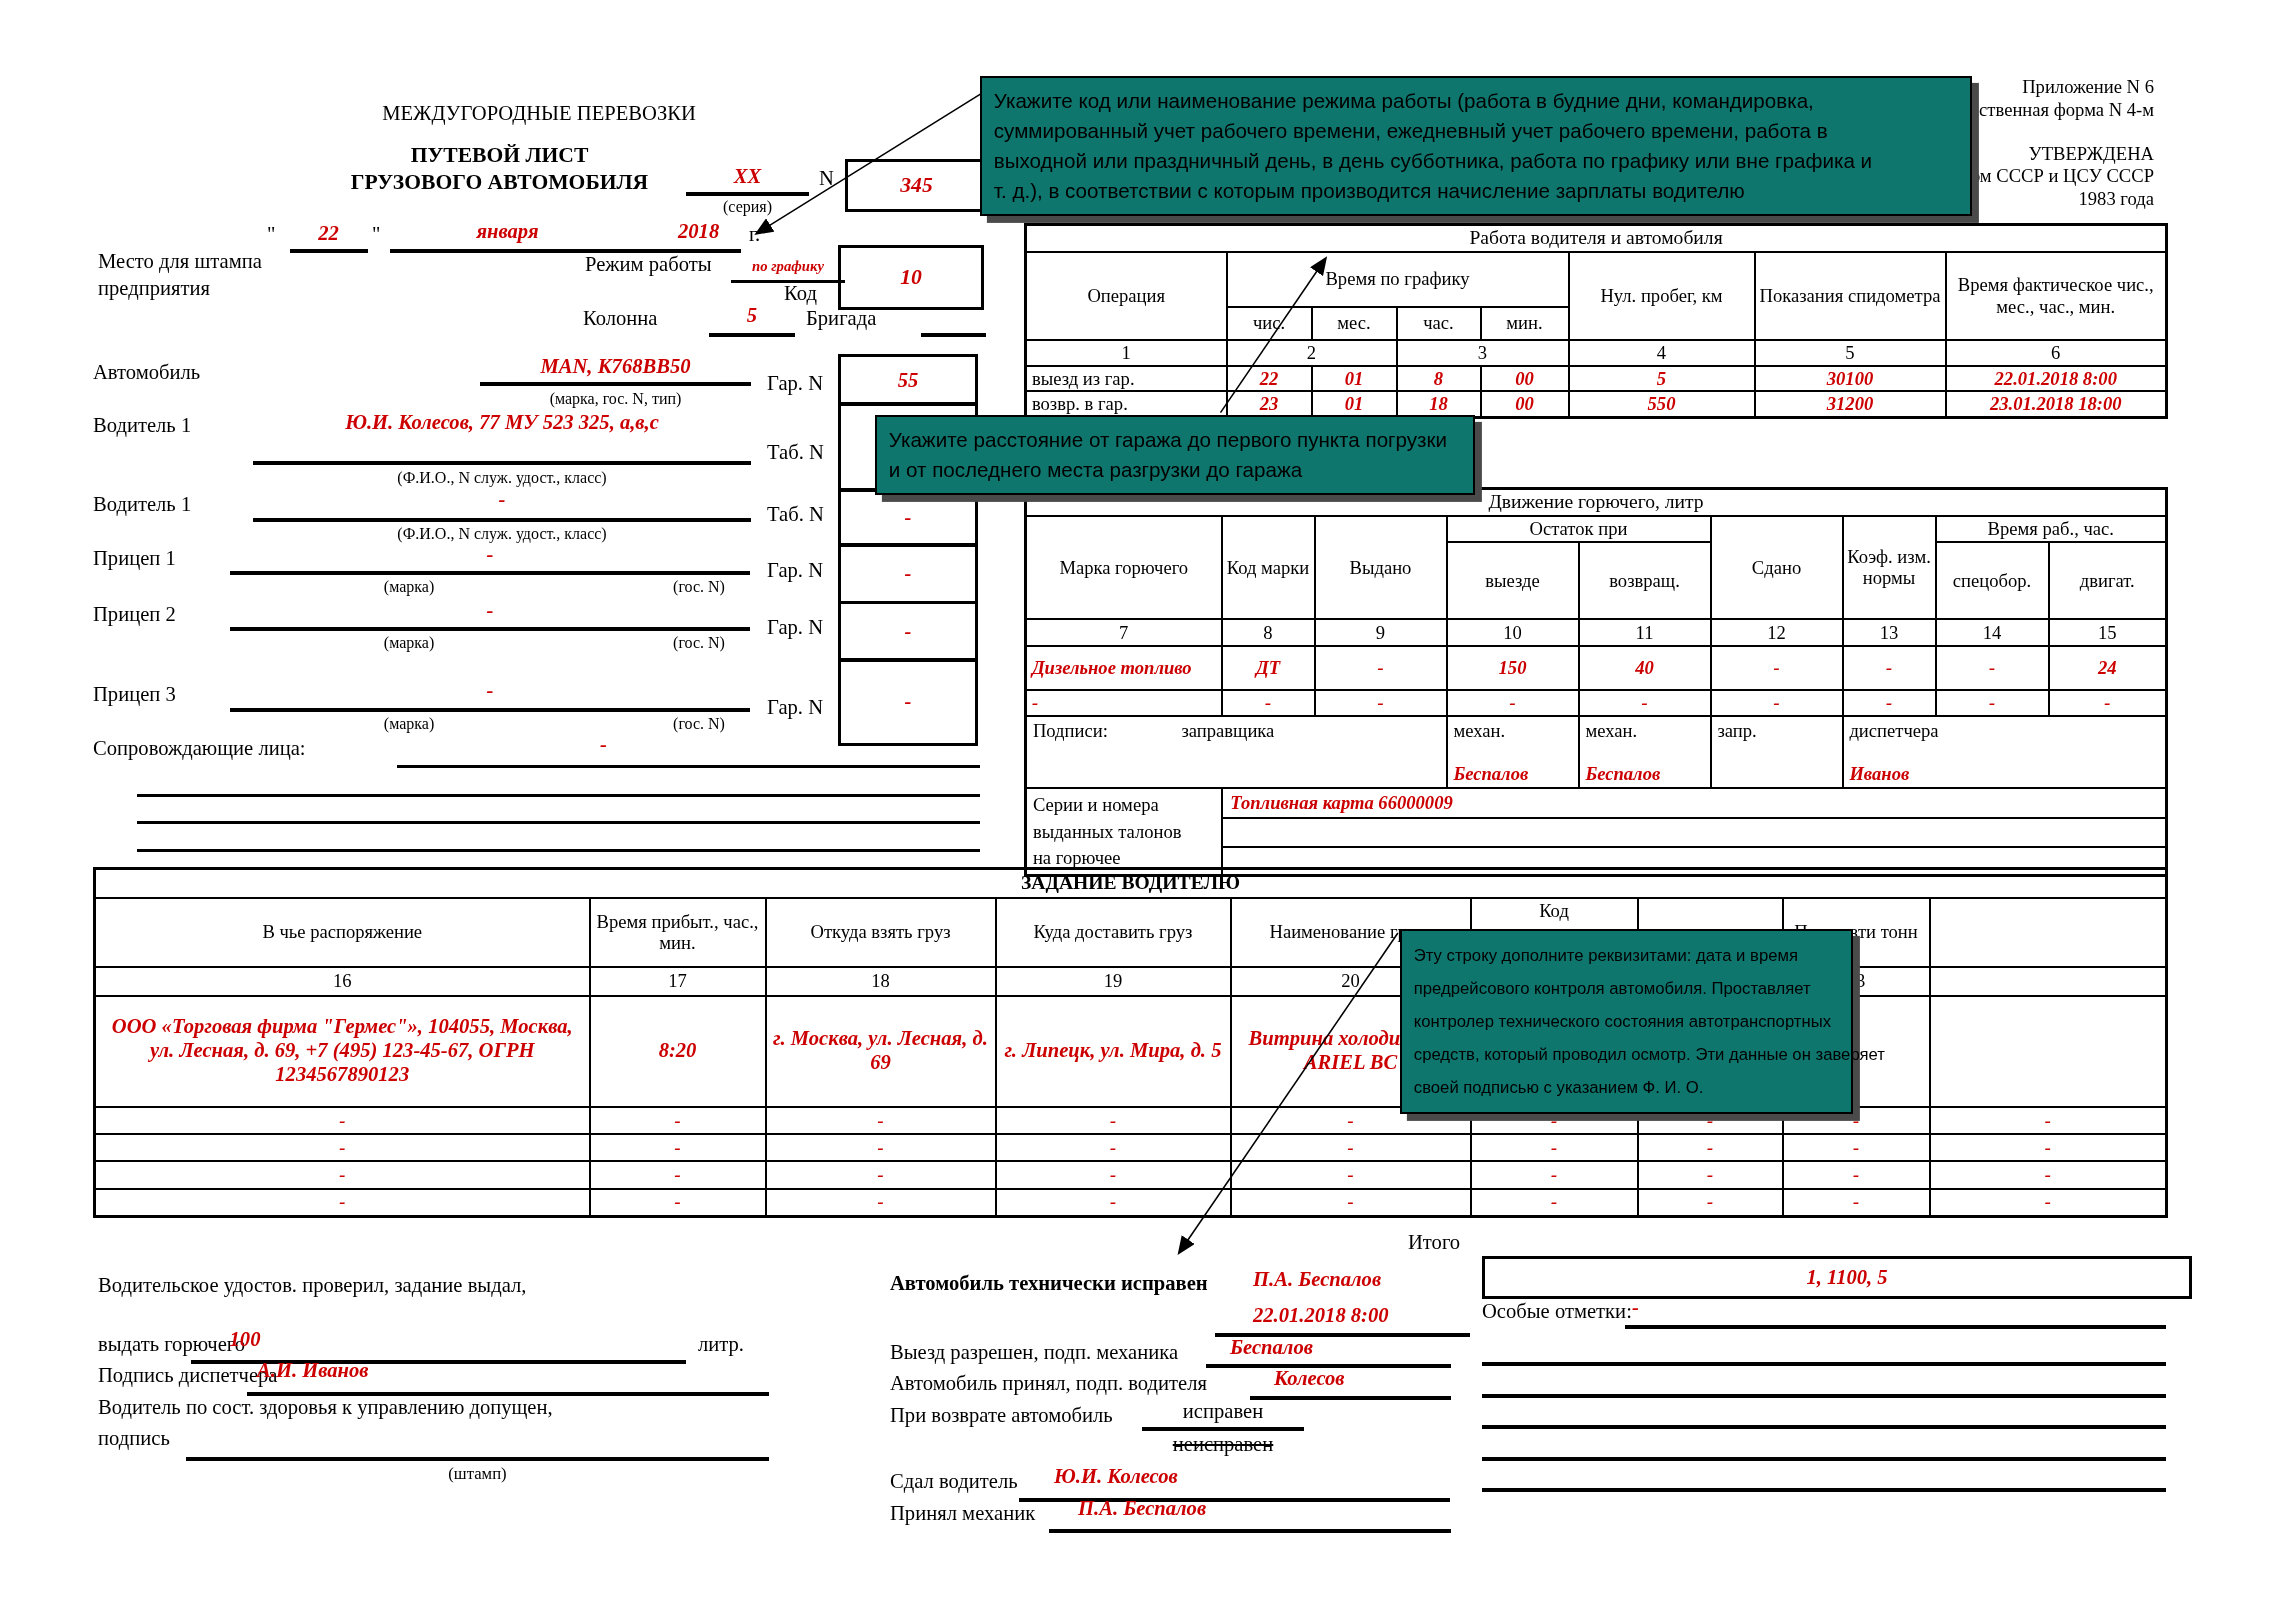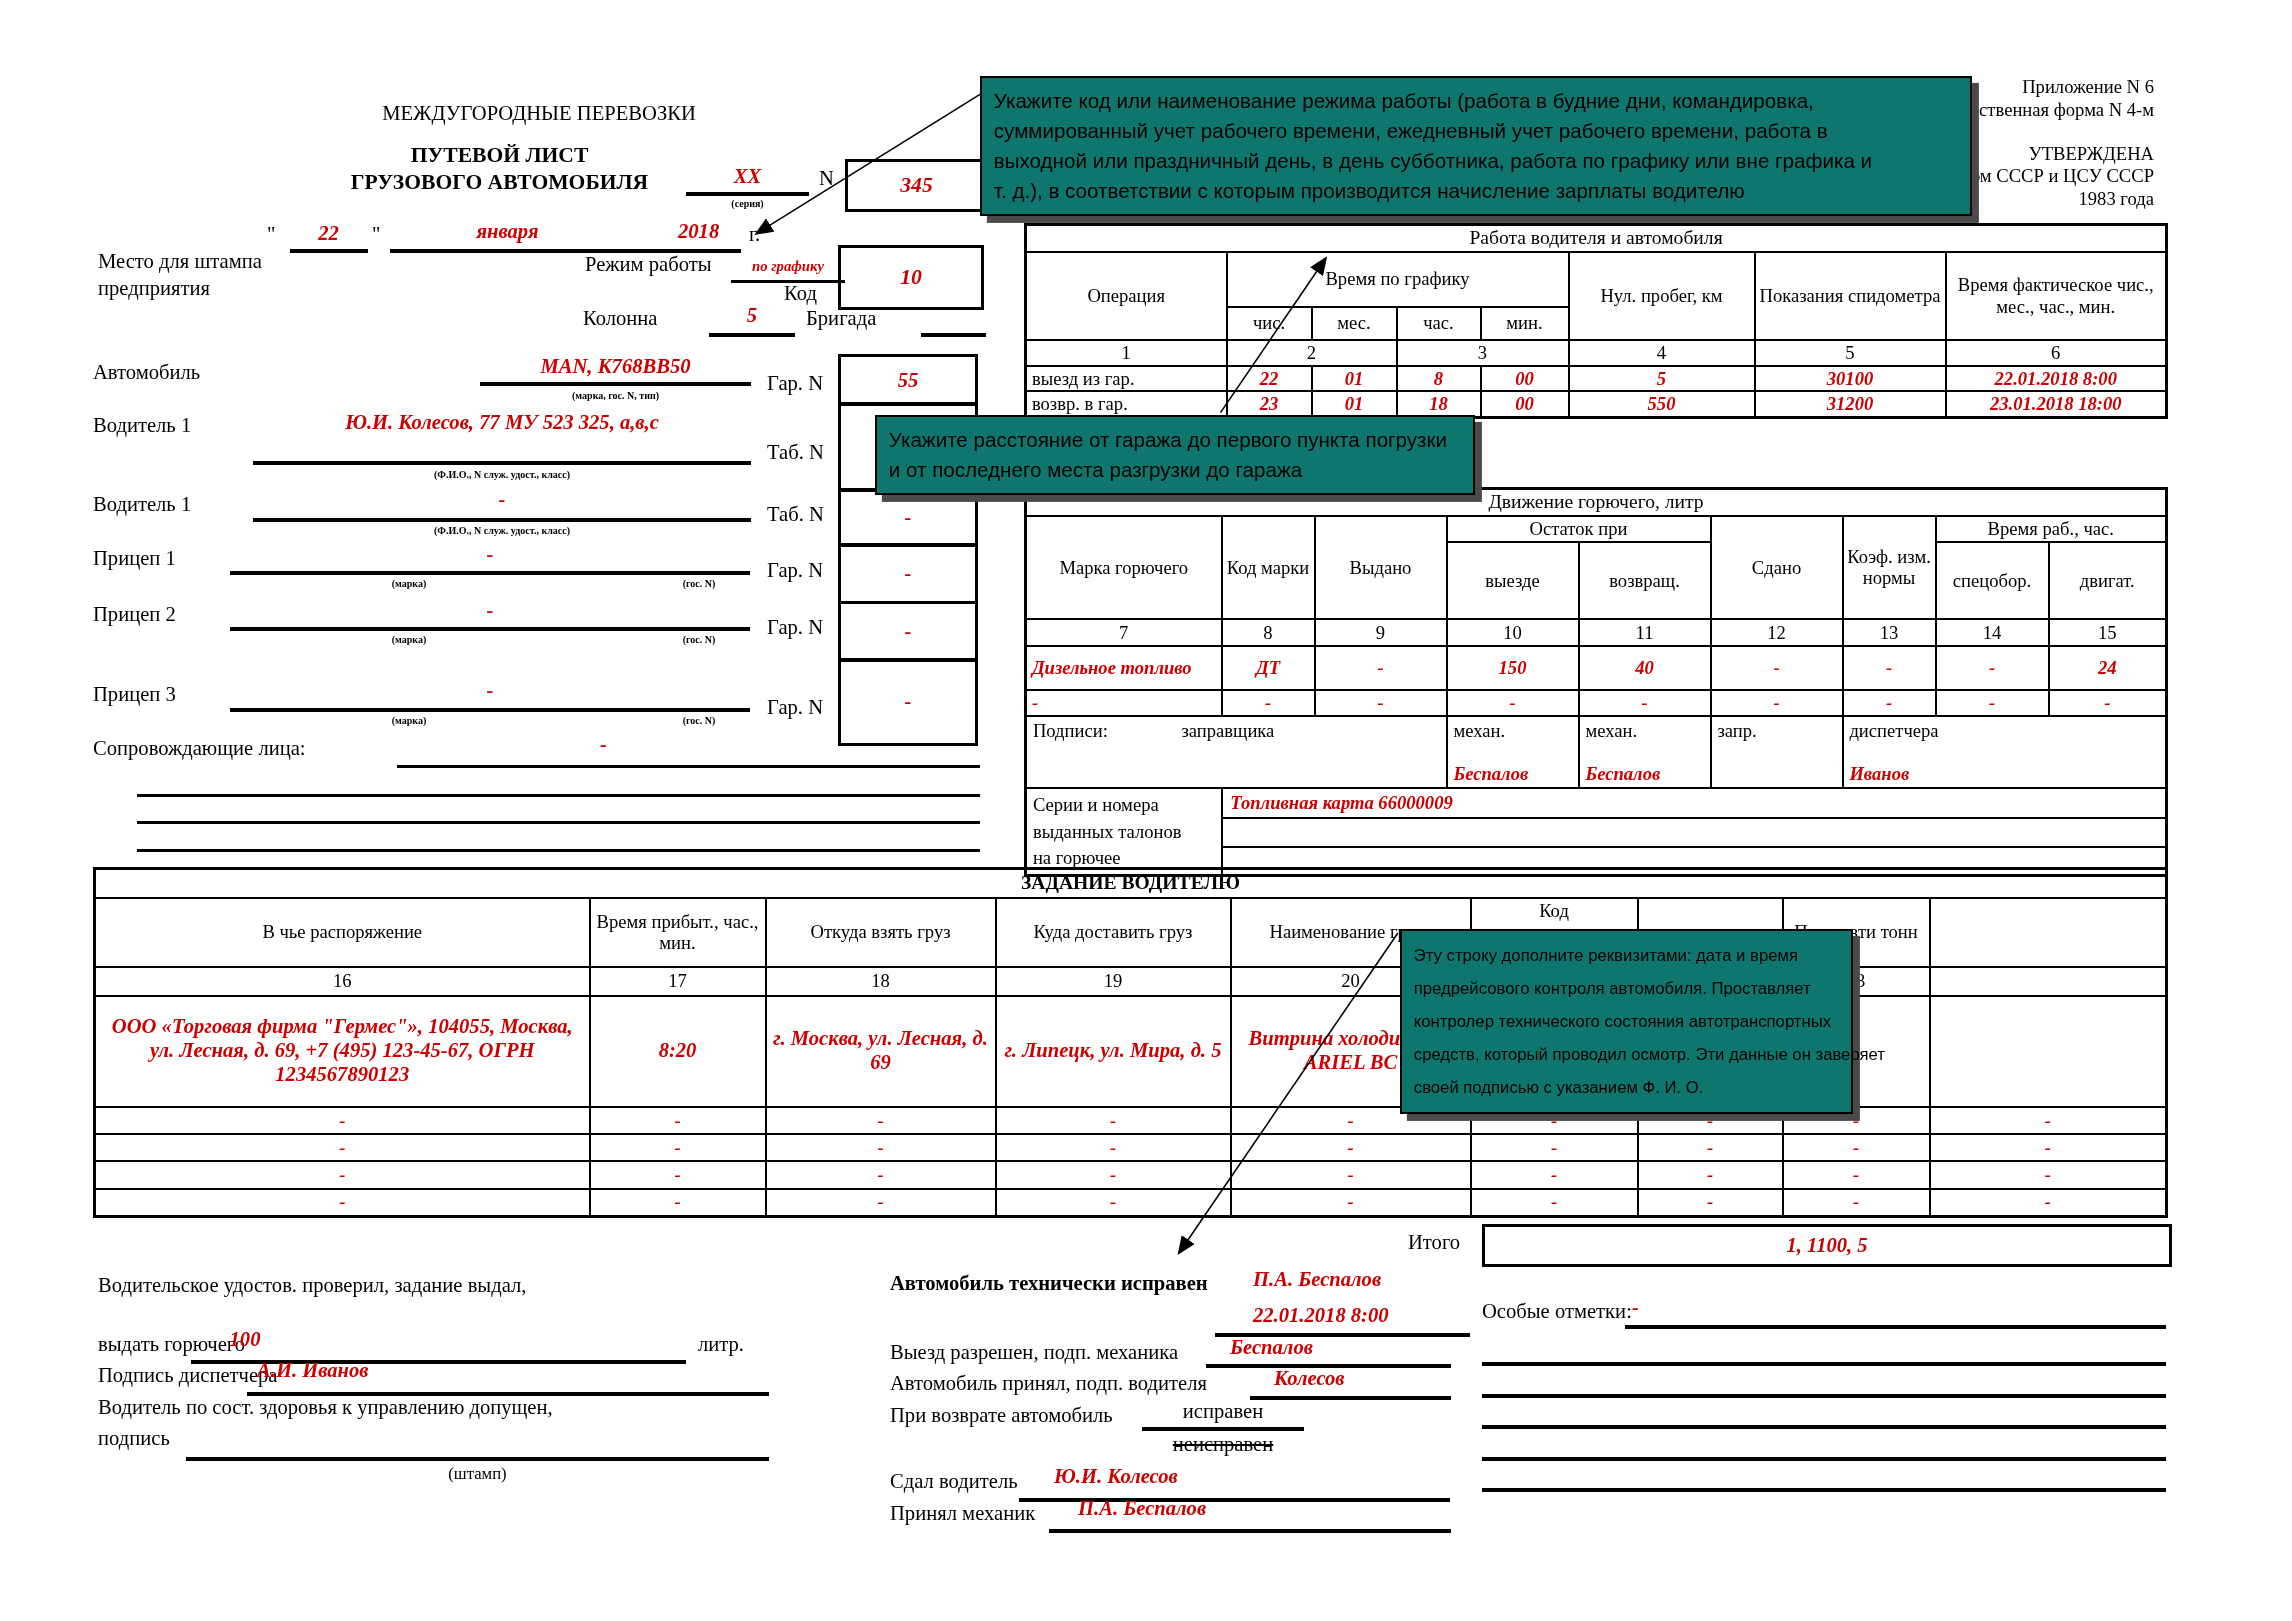--- a/index.html
+++ b/index.html
@@ -1,19 +1,19 @@
 <!DOCTYPE html>
 <html><head>
 <meta charset="utf-8">
 <style>
   html,body{margin:0;padding:0;background:#fff;}
   .page{position:relative;width:2293px;height:1621px;background:#fff;
         font-family:"Liberation Serif",serif;color:#000;overflow:hidden;}
   .lbl{position:absolute;font-size:20.6px;white-space:nowrap;}
-  .sm{font-size:10px;font-weight:bold;}
+  .sm{font-size:16px;}
   .ctr{text-align:center;}
   .b{font-weight:bold;}
   .rv{color:#cc0000;font-weight:bold;font-style:italic;}
   .u{position:absolute;background:#000;height:2.9px;}
   .u4{height:3.9px;}
   .box{position:absolute;border:3.9px solid #000;display:flex;align-items:center;justify-content:center;}
   .boxstack{position:absolute;left:838px;top:358px;width:140px;}
   .boxcell{border:3.9px solid #000;margin-top:-3.9px;display:flex;align-items:center;justify-content:center;
            font-size:20.6px;}
   table.t{position:absolute;border-collapse:collapse;table-layout:fixed;border:3.9px solid #000;}
@@ -397,21 +397,21 @@
           <td class="rc">-</td>
           <td class="rc">-</td>
       <td class="rc">-</td>
           <td class="rc">-</td>
           <td class="rc">-</td>
     </tr>
   </tbody>
     </table>
 
   <div class="lbl" style="left:1408px;top:1231px;">Итого</div>
-  <div class="box" style="left:1482px;top:1224px;width:684px;height:37px;">
+  <div class="box" style="left:1482px;top:1256px;width:684px;height:37px;padding-left:20px;">
     <span class="rv" style="font-size:20.6px;">1, 1100, 5</span>
   </div>
 
   <div class="lbl" style="left:98px;top:1274px;">Водительское удостов. проверил, задание выдал,</div>
   <div class="lbl" style="left:98px;top:1333px;">выдать горючего</div>
   <div class="lbl ctr rv" style="left:201px;top:1328px;width:88px;">100</div>
   <div class="u u4" style="left:191px;top:1360px;width:495px;"></div>
   <div class="lbl" style="left:698px;top:1333px;">литр.</div>
   <div class="lbl" style="left:98px;top:1364px;">Подпись диспетчера</div>
   <div class="lbl rv" style="left:257px;top:1359px;">А.И. Иванов</div>

